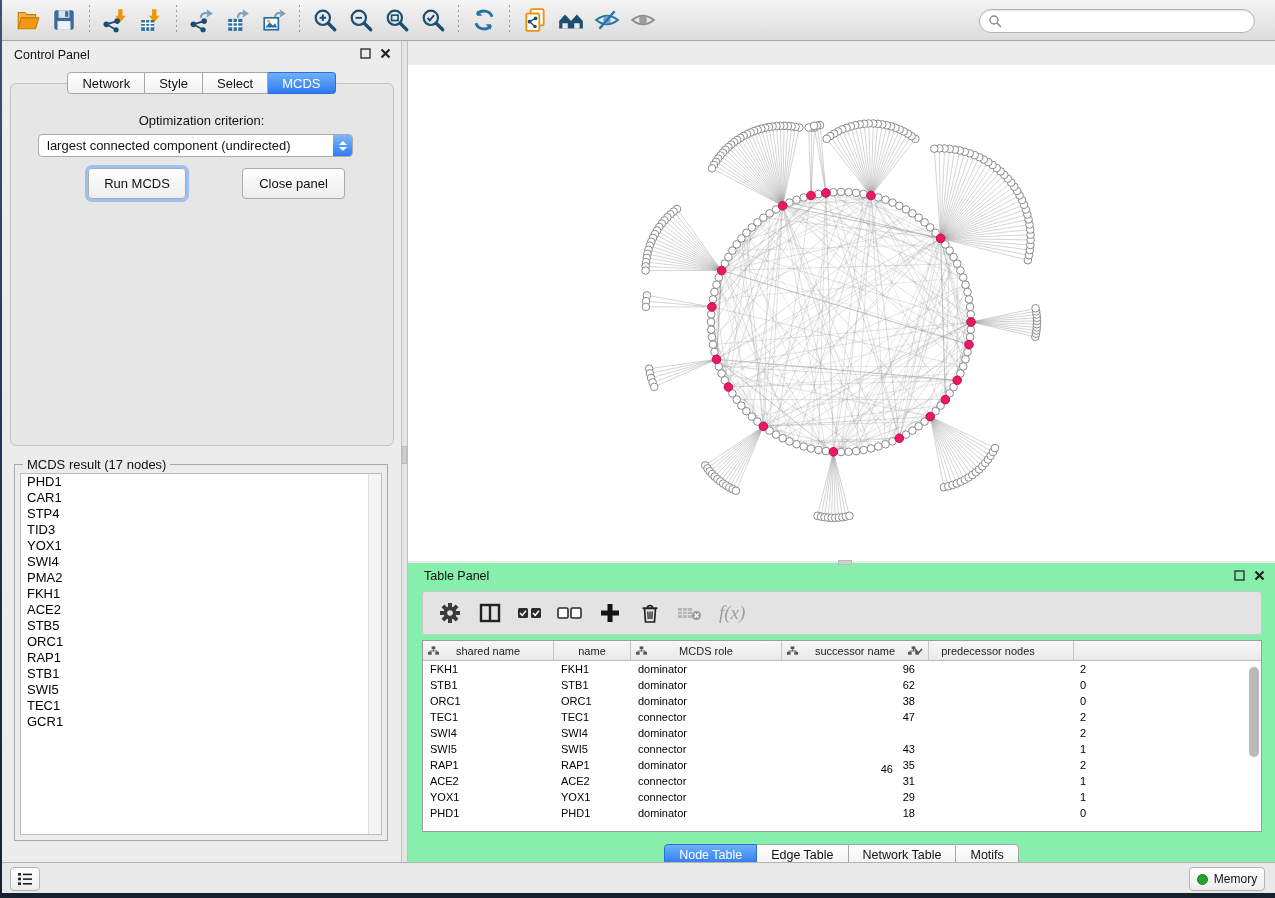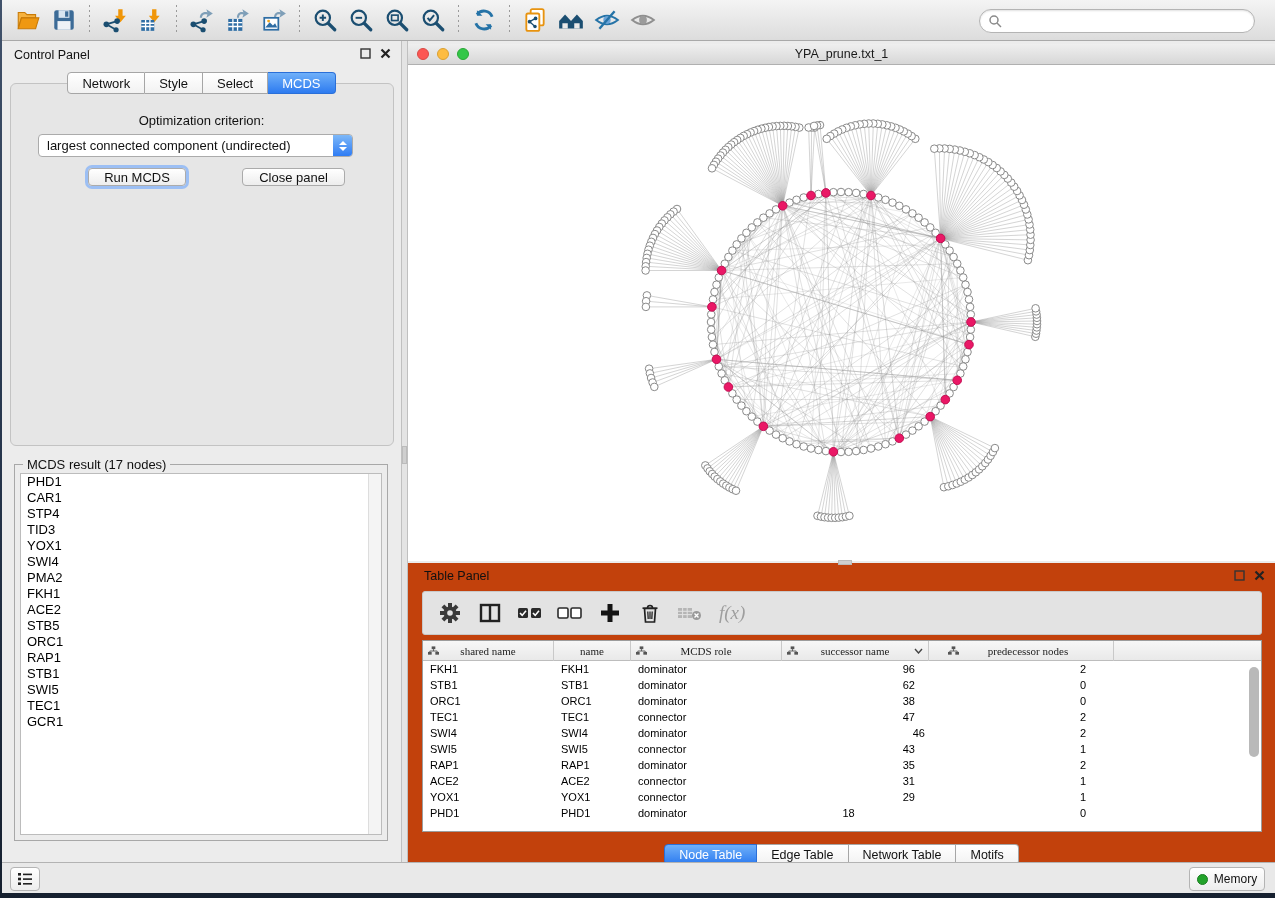--- a/index.html
+++ b/index.html
@@ -34,21 +34,21 @@
   .cp-box { position:absolute; left:8px; right:7px; top:42px; height:363px; background:#e6e6e6;
             border:1px solid #c3c3c3; border-radius:6px; }
   .opt-label { position:absolute; top:72px; width:100%; text-align:center; font-size:13px; color:#111; }
   .dropdown { position:absolute; left:36px; top:93px; width:315px; height:23px; background:#fff;
               border:1px solid #ababab; border-radius:4px; display:flex; align-items:center; }
   .dropdown .val { font-size:13px; padding-left:8px; color:#111; flex:1; white-space:nowrap; }
   .dd-step { width:19px; height:21px; border-radius:0 3px 3px 0; background:linear-gradient(#7db8f8,#2f7cf4);
              display:flex; flex-direction:column; align-items:center; justify-content:center; gap:2px; }
   .dd-step i { width:0; height:0; border-left:4px solid transparent; border-right:4px solid transparent; display:block;}
   .dd-step .up { border-bottom:4px solid #fff; } .dd-step .dn { border-top:4px solid #fff; }
-  .btn { height:18px; background:linear-gradient(#ffffff,#ededed); border:1px solid #ababab; border-radius:4px;
+  .btn { height:31px; background:linear-gradient(#ffffff,#ededed); border:1px solid #ababab; border-radius:4px;
          font-size:13px; color:#111; display:inline-flex; align-items:center; justify-content:center; font-family:inherit;}
   #runBtn { position:absolute; left:86px; top:127px; width:98px; box-shadow:0 0 0 3px rgba(94,158,255,.55); }
   #closePanelBtn { position:absolute; left:196px; top:127px; width:103px;margin-left:44px; }
   .result-group { position:absolute; left:12px; top:423px; width:374px; height:377px;
                   border:1px solid #a8a8a8; }
   .result-legend { position:absolute; left:8px; top:-8px; background:#ececec; padding:0 4px; font-size:13px; color:#111;}
   .result-list { position:absolute; left:5px; right:5px; top:8px; bottom:5px; background:#fff;
                  border:1px solid #bcbcbc; overflow:hidden; }
   .result-scroll { position:absolute; right:0; top:0; bottom:0; width:13px; background:#f4f4f4; border-left:1px solid #ddd;}
   .result-item { font-size:13px; line-height:16px; padding-left:6px; color:#000; }
@@ -63,33 +63,33 @@
   .right { position:absolute; left:404px; top:41px; right:0; bottom:31px; }
   .net-title { position:absolute; left:2px; right:0; top:3px; height:21px;
                background:linear-gradient(#efefef,#d7d7d7); border-bottom:1px solid #b0b0b0; }
   .lights { position:absolute; left:9px; top:4px; display:flex; gap:8px; }
   .light { width:12px; height:12px; border-radius:50%; }
   .net-name { position:absolute; left:0; right:0; top:3px; text-align:center; font-size:12.5px; color:#1a1a1a; }
   .net-canvas { position:absolute; left:2px; right:0; top:24px; height:496px; background:#fff; }
   .net-canvas svg { display:block; }
 
   
-  .table-panel { position:absolute; left:2px; right:0; top:522px; bottom:0; background:#c2410c; }
+  .table-panel { position:absolute; left:2px; right:0; top:522px; bottom:0; background:#86efac; }
   .tp-titlebar { position:relative; height:24px; }
   .tp-title { position:absolute; left:16px; top:6px; font-size:12.5px; color:#111; }
   .tp-toolbar { position:absolute; left:14px; right:13px; top:28px; height:44px; background:#e3e3e3;
                 border:1px solid #c9c9c9; border-radius:3px; display:flex; align-items:center; padding-left:14px; }
   .tp-ic { width:26px; height:26px; margin-right:14px; display:flex; align-items:center; justify-content:center; }
   .fx { font-family:"Liberation Serif", serif; font-style:italic; font-size:19px; color:#9e9e9e; margin-left:2px;}
   .tbl { position:absolute; left:14px; right:13px; top:77px; height:192px; background:#fff;
          border:1px solid #9c9c9c; overflow:hidden; }
   .tbl-head { position:absolute; left:0; right:0; top:0; height:20px;
               background:linear-gradient(#f7f7f7,#e9e9e9); border-bottom:1px solid #bdbdbd; }
   .th-cell { position:absolute; top:0; height:20px; border-right:1px solid #c9c9c9;
-             display:flex; align-items:center; justify-content:center; font-size:11px; color:#222;font-family:Liberation Serif, serif; }
+             display:flex; align-items:center; justify-content:center; font-size:11px; color:#222; }
   .th-cell .tree { position:absolute; left:5px; top:5px; }
   .th-cell .sort { position:absolute; right:5px; top:7px; }
   .tbl-row { position:absolute; left:0; right:0; height:16px; }
   .td { position:absolute; top:0; height:16px; font-size:11px; color:#000; line-height:16px; white-space:nowrap;}
   .td.num { text-align:right; }
   .tbl-scroll { position:absolute; right:2px; top:26px; width:10px; height:90px; background:#b9b9b9; border-radius:5px;}
   .tp-tabs { position:absolute; left:0; right:0; top:281px; display:flex; justify-content:center; }
   .tp-tabs .seg { font-size:12.5px; height:21px; }
 
   
@@ -292,28 +292,20 @@
           <div class="result-item">GCR1</div>
         </div>
     </div>
   </div>
 
   <div class="v-split">
       <div class="grip"></div>
     </div>
 
   <div class="right">
-    <div class="net-title">
-      <span class="lights">
-        <span class="light" id="lightRed" style="background: rgb(252, 87, 83); border: 1px solid rgb(217, 74, 69);"></span>
-        <span class="light" id="lightYellow" style="background: rgb(253, 188, 64); border: 1px solid rgb(219, 160, 50);"></span>
-        <span class="light" id="lightGreen" style="background: rgb(51, 199, 72); border: 1px solid rgb(42, 168, 54);"></span>
-      </span>
-      <div class="net-name">YPA_prune.txt_1</div>
-    </div>
     <div class="net-canvas">
       <svg id="netSvg" width="869" height="496" viewBox="0 0 869 496">
           <line x1="374.7" y1="140.8" x2="361.6" y2="365.6" stroke="#8f8f8f" stroke-width="0.7" opacity="0.38"></line>
           <line x1="374.7" y1="140.8" x2="477.5" y2="379.2" stroke="#8f8f8f" stroke-width="0.7" opacity="0.38"></line>
           <line x1="374.7" y1="140.8" x2="328.7" y2="179.4" stroke="#8f8f8f" stroke-width="0.7" opacity="0.38"></line>
           <line x1="374.7" y1="140.8" x2="320.4" y2="322.0" stroke="#8f8f8f" stroke-width="0.7" opacity="0.38"></line>
           <line x1="374.7" y1="140.8" x2="545.6" y2="192.0" stroke="#8f8f8f" stroke-width="0.7" opacity="0.38"></line>
           <line x1="374.7" y1="140.8" x2="417.9" y2="386.1" stroke="#8f8f8f" stroke-width="0.7" opacity="0.38"></line>
           <line x1="374.7" y1="140.8" x2="562.1" y2="272.1" stroke="#8f8f8f" stroke-width="0.7" opacity="0.38"></line>
           <line x1="374.7" y1="140.8" x2="343.8" y2="351.6" stroke="#8f8f8f" stroke-width="0.7" opacity="0.38"></line>
@@ -1090,21 +1082,21 @@
                   <rect x="0" y="6" width="4" height="3"></rect>
                   <rect x="8" y="6" width="4" height="3"></rect>
                 </g>
                 <path d="M6 3 v2 M2 6 V5 h8 v1" stroke="#555" fill="none" stroke-width="1"></path>
               </svg>
               <span>successor name</span>
               <svg class="sort" width="9" height="6" viewBox="0 0 9 6">
                 <path d="M1 1 L4.5 5 L8 1" stroke="#444" stroke-width="1.4" fill="none"></path>
               </svg>
             </div>
-            <div class="th-cell" style="left: 520px; width: 171px;">
+            <div class="th-cell" style="left: 480px; width: 171px;">
               <svg class="tree" width="11" height="10" viewBox="0 0 12 10">
                 <g fill="#555">
                   <rect x="4" y="0" width="4" height="3"></rect>
                   <rect x="0" y="6" width="4" height="3"></rect>
                   <rect x="8" y="6" width="4" height="3"></rect>
                 </g>
                 <path d="M6 3 v2 M2 6 V5 h8 v1" stroke="#555" fill="none" stroke-width="1"></path>
               </svg>
               <span>predecessor nodes</span>
             </div>
@@ -1135,21 +1127,21 @@
               <div class="td" style="left: 0px; width: 131px; padding: 0px 0px 0px 7px;">TEC1</div>
               <div class="td" style="left: 131px; width: 77px; padding: 0px 0px 0px 7px;">TEC1</div>
               <div class="td" style="left: 208px; width: 151px; padding: 0px 0px 0px 7px;">connector</div>
               <div class="td num" style="left: 359px; width: 147px; padding: 0px 14px 0px 0px;">47</div>
               <div class="td num" style="left: 506px; width: 171px; padding: 0px 14px 0px 0px;">2</div>
             </div>
             <div class="tbl-row" style="top: 84px;">
               <div class="td" style="left: 0px; width: 131px; padding: 0px 0px 0px 7px;">SWI4</div>
               <div class="td" style="left: 131px; width: 77px; padding: 0px 0px 0px 7px;">SWI4</div>
               <div class="td" style="left: 208px; width: 151px; padding: 0px 0px 0px 7px;">dominator</div>
-              <div class="td num" style="left: 369px; width: 147px; padding: 0px 14px 0px 0px;">46</div>
+              <div class="td num" style="left: 337px; width: 147px; padding: 0px 14px 0px 0px; margin-top: 36px;">46</div>
               <div class="td num" style="left: 506px; width: 171px; padding: 0px 14px 0px 0px;">2</div>
             </div>
             <div class="tbl-row" style="top: 100px;">
               <div class="td" style="left: 0px; width: 131px; padding: 0px 0px 0px 7px;">SWI5</div>
               <div class="td" style="left: 131px; width: 77px; padding: 0px 0px 0px 7px;">SWI5</div>
               <div class="td" style="left: 208px; width: 151px; padding: 0px 0px 0px 7px;">connector</div>
               <div class="td num" style="left: 359px; width: 147px; padding: 0px 14px 0px 0px;">43</div>
               <div class="td num" style="left: 506px; width: 171px; padding: 0px 14px 0px 0px;">1</div>
             </div>
             <div class="tbl-row" style="top: 116px;">
@@ -1170,21 +1162,21 @@
               <div class="td" style="left: 0px; width: 131px; padding: 0px 0px 0px 7px;">YOX1</div>
               <div class="td" style="left: 131px; width: 77px; padding: 0px 0px 0px 7px;">YOX1</div>
               <div class="td" style="left: 208px; width: 151px; padding: 0px 0px 0px 7px;">connector</div>
               <div class="td num" style="left: 359px; width: 147px; padding: 0px 14px 0px 0px;">29</div>
               <div class="td num" style="left: 506px; width: 171px; padding: 0px 14px 0px 0px;">1</div>
             </div>
             <div class="tbl-row" style="top: 164px;">
               <div class="td" style="left: 0px; width: 131px; padding: 0px 0px 0px 7px;">PHD1</div>
               <div class="td" style="left: 131px; width: 77px; padding: 0px 0px 0px 7px;">PHD1</div>
               <div class="td" style="left: 208px; width: 151px; padding: 0px 0px 0px 7px;">dominator</div>
-              <div class="td num" style="left: 359px; width: 147px; padding: 0px 14px 0px 0px; text-align: center;">18</div>
+              <div class="td num" style="left: 359px; width: 147px; padding: 0px 14px 0px 0px;">18</div>
               <div class="td num" style="left: 506px; width: 171px; padding: 0px 14px 0px 0px;">0</div>
             </div>
           </div>
         <div class="tbl-scroll"></div>
       </div>
 
       <div class="tp-tabs" id="tpTabs">
           <div class="seg active">Node Table</div>
           <div class="seg">Edge Table</div>
           <div class="seg">Network Table</div>

